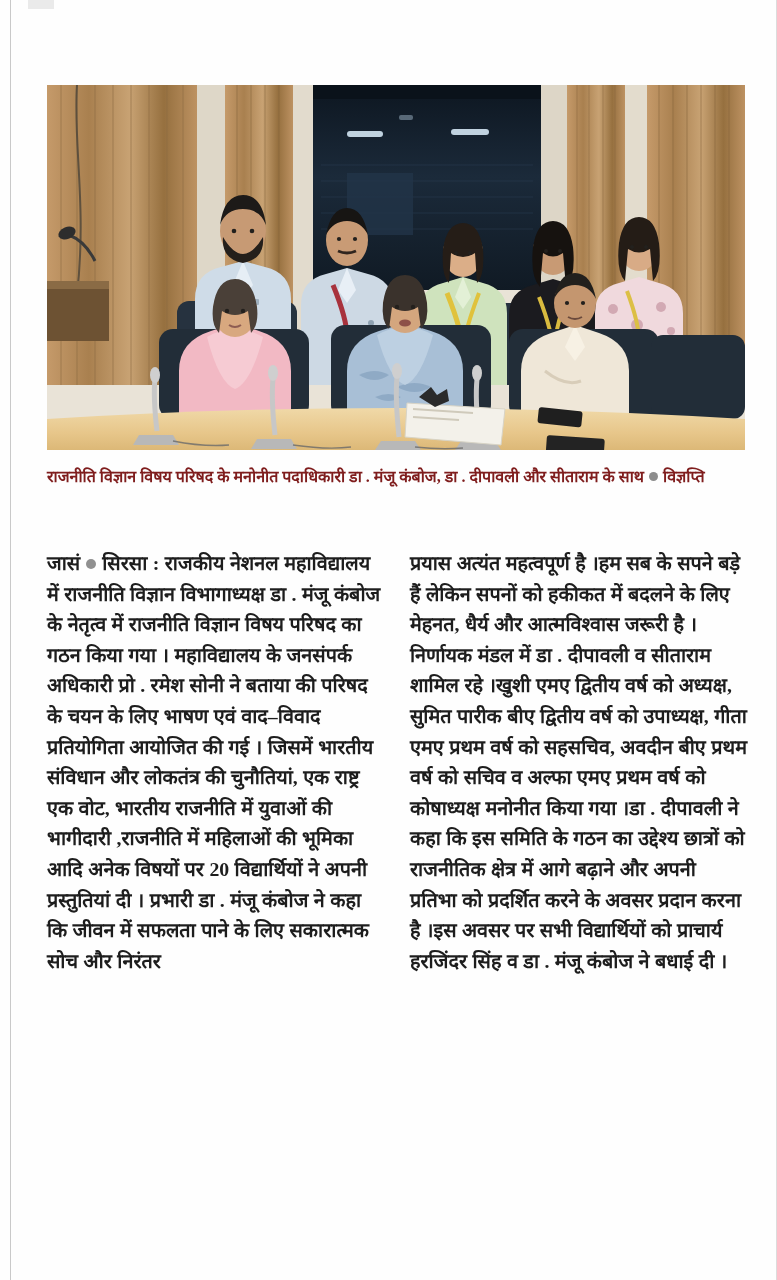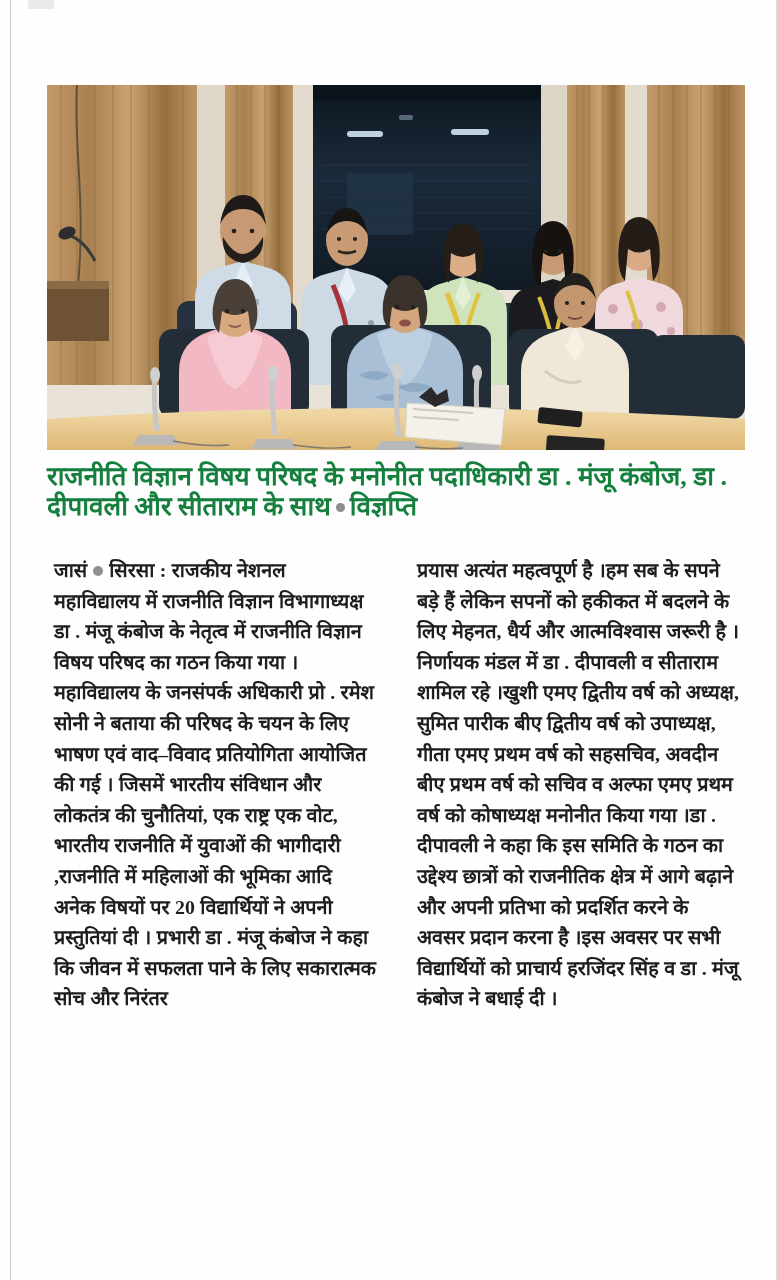--- a/index.html
+++ b/index.html
@@ -76,23 +76,23 @@
   }
   .photo svg { display: block; width: 100%; height: 100%; }
 
   
   .caption {
     position: absolute;
     left: 47px;
     top: 462px;
     width: 700px;
     font-weight: 600;
-    font-size: 26px;
+    font-size: 16px;
     line-height: 30px;
-    color: #15803d;
+    color: #7f1d1d;
   }
   .bullet-dot {
     display: inline-block;
     width: 9px;
     height: 9px;
     border-radius: 50%;
     background: #8d8d8d;
     vertical-align: middle;
     margin: 0 5px 3px 5px;
   }
@@ -109,21 +109,21 @@
   }
   .col {
     width: 337px;
     font-weight: 600;
     font-size: 19.8px;
     line-height: 30.6px;
     color: #1d1d1d;
     text-align: left;
     word-spacing: .5px;
   }
-  .col p { margin: 7px; }
+  .col p { margin: 0; }
 
   .byline-dot {
     display: inline-block;
     width: 10px;
     height: 10px;
     border-radius: 50%;
     background: #909090;
     vertical-align: middle;
     margin: 0 6px 3px 6px;
   }

